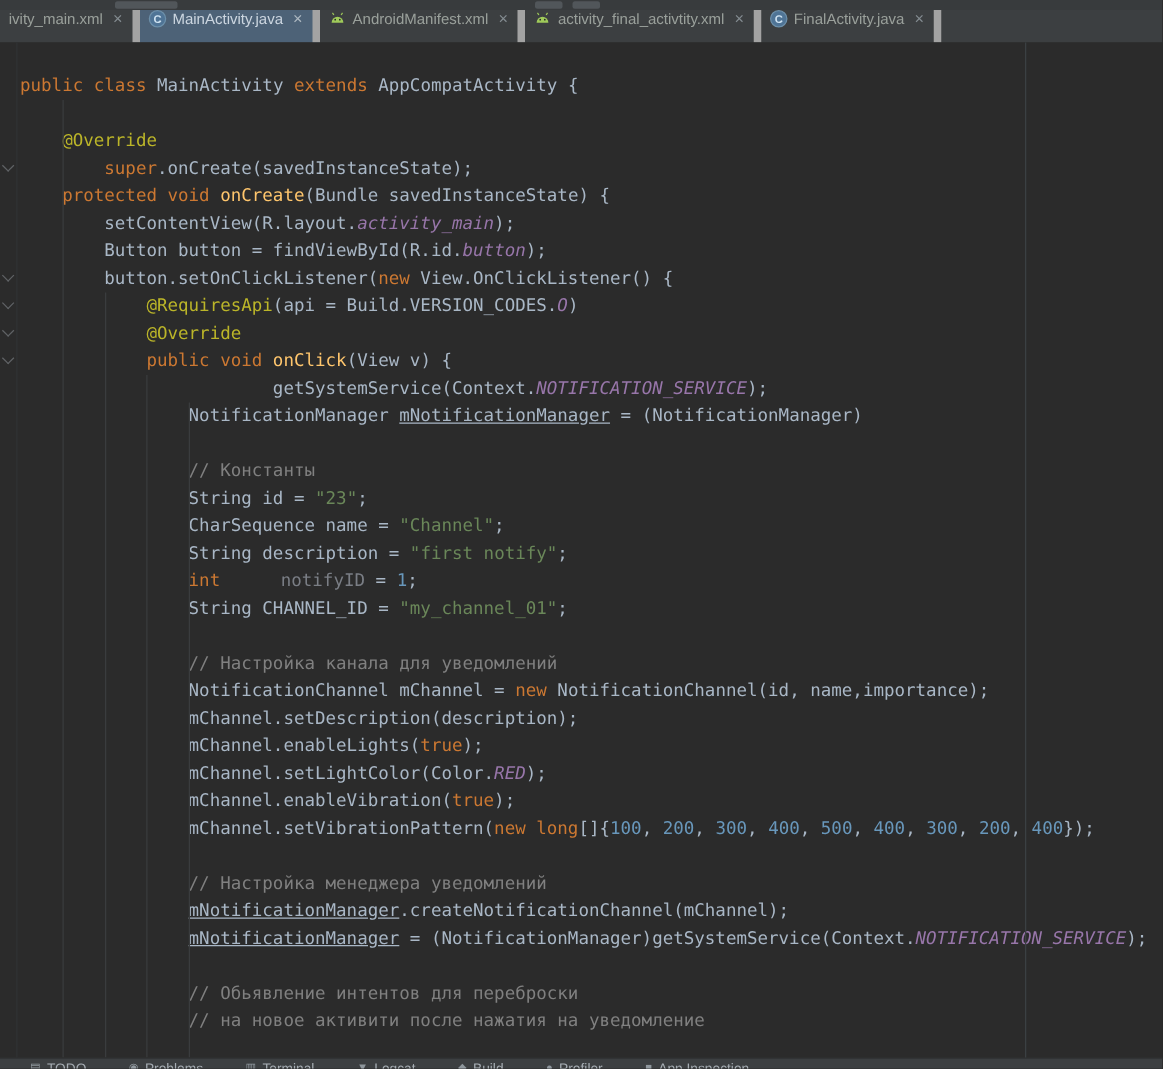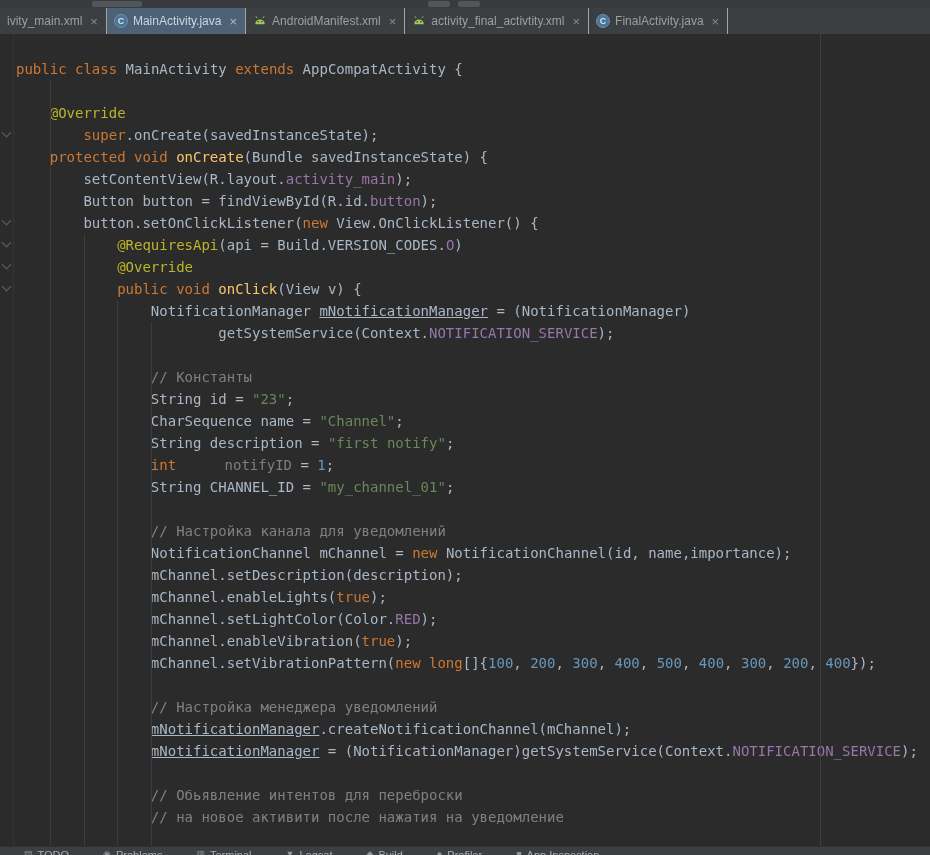--- a/index.html
+++ b/index.html
@@ -16,22 +16,22 @@
     --c-g:#7a7e85; --c-android:#9fca5a;
   }
 
   
   .toolbar{ height:8px; background:#383b3d; position:relative; }
   .toolbar .stub{ position:absolute; top:1px; height:6px; background:#51565a; border-radius:2px; }
 
   
   .tabbar{ height:26px; background:var(--tabbar-bg); display:flex; align-items:stretch; overflow:hidden; }
   .tab{
-    display:flex; align-items:center; gap:5px; padding:0 8px 0 7px;
-    font-size:12px; color:#9aa09b; border-right:1px solid #a3a3a3; cursor:default;
+    display:flex; gap:5px; padding:0 8px 0 7px;
+    font-size:12px; color:#9aa09b; border-right:6px solid #a3a3a3; cursor:default;
     white-space:nowrap;
   }
   .tab.selected{ background:var(--tab-sel); color:#ccd6e0; }
   .tab .tab-label{ pointer-events:none; }
   .tab .close{ color:#848c91; font-size:13px; line-height:1; margin-left:3px; }
   .tab.selected .close{ color:#aeb9c2; }
   .cls-icon{
     width:14px; height:14px; border-radius:50%; background:#4f7496;
     border:1px solid #6d90aa; color:#cfe3f2; font-size:9px; font-weight:bold;
     display:inline-flex; align-items:center; justify-content:center; flex:none;
@@ -54,21 +54,21 @@
     font-size:14px; line-height:22px; color:var(--c-d);
   }
   .code-line{ height:22px; white-space:pre; }
   .tk-d{ color:var(--c-d); }
   .tk-k{ color:var(--c-k); }
   .tk-m{ color:var(--c-m); }
   .tk-a{ color:var(--c-a); }
   .tk-s{ color:var(--c-s); }
   .tk-n{ color:var(--c-n); }
   .tk-c{ color:var(--c-c); }
-  .tk-f{ color:var(--c-f); }
+  .tk-f{ color:var(--c-f); font-style:italic; }
   .tk-u{ color:var(--c-d); text-decoration:underline; }
   .tk-g{ color:var(--c-g);padding-left:40px; }
   .indent-guide{ position:absolute; width:1px; background:#3a3c3e; }
   .margin-guide{ position:absolute; top:0; bottom:0; left:820px; width:1px; background:#3b4043; }
 
   
   .statusbar{
     height:9px; background:var(--tabbar-bg); border-top:1px solid #2e3032;
     overflow:hidden; display:flex; gap:34px; padding:2px 0 0 24px;
   }
@@ -144,22 +144,22 @@
       <div class="code-line"></div>
       <div class="code-line"><span class="tk-a">    @Override</span></div>
       <div class="code-line"><span class="tk-d">        </span><span class="tk-k">super</span><span class="tk-d">.onCreate(savedInstanceState);</span></div>
       <div class="code-line"><span class="tk-k">    protected void </span><span class="tk-m">onCreate</span><span class="tk-d">(Bundle savedInstanceState) {</span></div>
       <div class="code-line"><span class="tk-d">        setContentView(R.layout.</span><span class="tk-f">activity_main</span><span class="tk-d">);</span></div>
       <div class="code-line"><span class="tk-d">        Button button = findViewById(R.id.</span><span class="tk-f">button</span><span class="tk-d">);</span></div>
       <div class="code-line"><span class="tk-d">        button.setOnClickListener(</span><span class="tk-k">new </span><span class="tk-d">View.OnClickListener() {</span></div>
       <div class="code-line"><span class="tk-a">            @RequiresApi</span><span class="tk-d">(api = Build.VERSION_CODES.</span><span class="tk-f">O</span><span class="tk-d">)</span></div>
       <div class="code-line"><span class="tk-a">            @Override</span></div>
       <div class="code-line"><span class="tk-k">            public void </span><span class="tk-m">onClick</span><span class="tk-d">(View v) {</span></div>
+      <div class="code-line"><span class="tk-d">                        getSystemService(Context.</span><span class="tk-f">NOTIFICATION_SERVICE</span><span class="tk-d">);</span></div>
       <div class="code-line"><span class="tk-d">                NotificationManager </span><span class="tk-u">mNotificationManager</span><span class="tk-d"> = (NotificationManager)</span></div>
-      <div class="code-line"><span class="tk-d">                        getSystemService(Context.</span><span class="tk-f">NOTIFICATION_SERVICE</span><span class="tk-d">);</span></div>
       <div class="code-line"></div>
       <div class="code-line"><span class="tk-c">                // Константы</span></div>
       <div class="code-line"><span class="tk-d">                String id = </span><span class="tk-s">"23"</span><span class="tk-d">;</span></div>
       <div class="code-line"><span class="tk-d">                CharSequence name = </span><span class="tk-s">"Channel"</span><span class="tk-d">;</span></div>
       <div class="code-line"><span class="tk-d">                String description = </span><span class="tk-s">"first notify"</span><span class="tk-d">;</span></div>
       <div class="code-line"><span class="tk-k">                int </span><span class="tk-g">notifyID</span><span class="tk-d"> = </span><span class="tk-n">1</span><span class="tk-d">;</span></div>
       <div class="code-line"><span class="tk-d">                String CHANNEL_ID = </span><span class="tk-s">"my_channel_01"</span><span class="tk-d">;</span></div>
       <div class="code-line"></div>
       <div class="code-line"><span class="tk-c">                // Настройка канала для уведомлений</span></div>
       <div class="code-line"><span class="tk-d">                NotificationChannel mChannel = </span><span class="tk-k">new </span><span class="tk-d">NotificationChannel(id, name,importance);</span></div>

